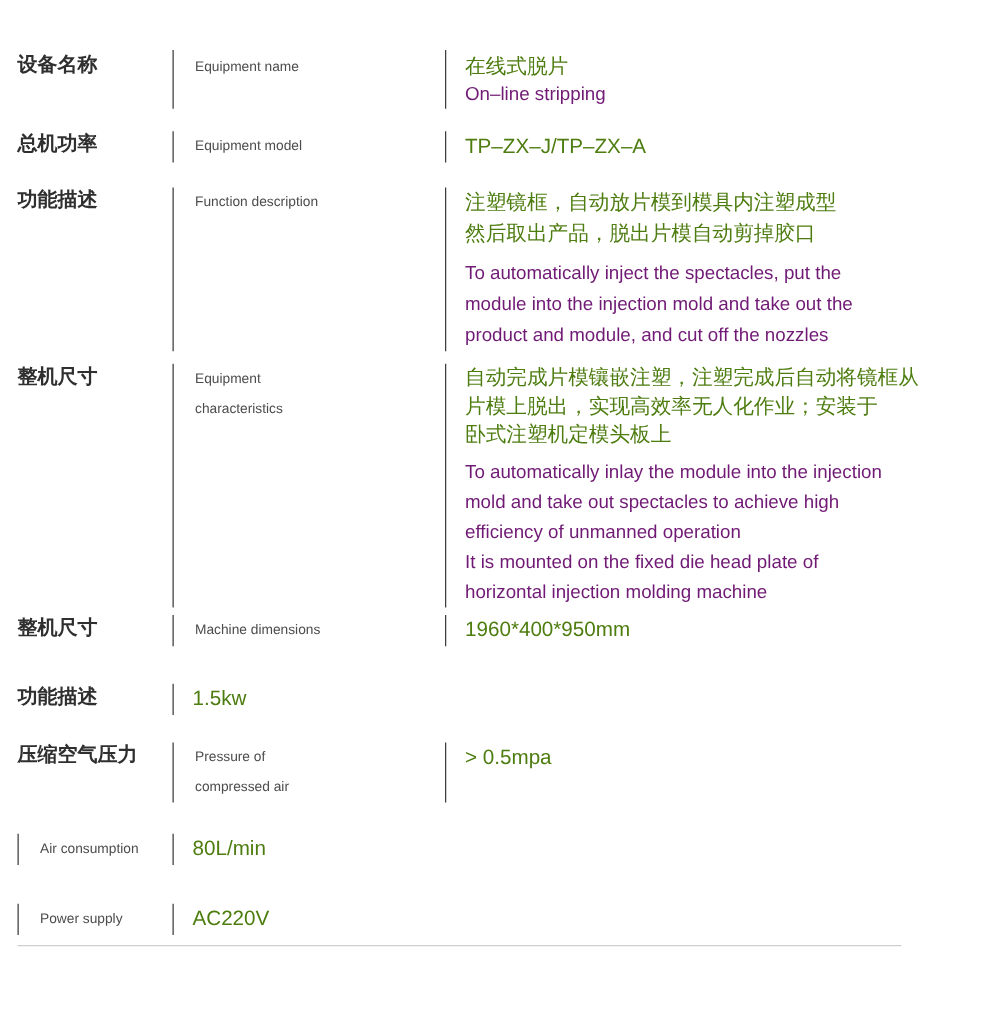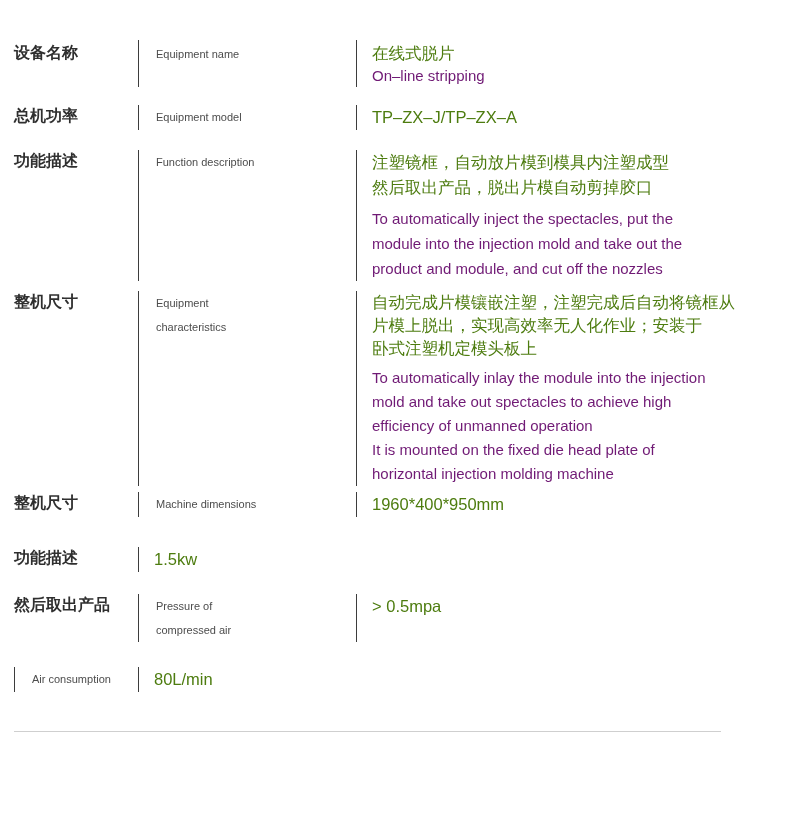--- a/index.html
+++ b/index.html
@@ -161,39 +161,45 @@
       <div class="cell c1">
           <div class="label-cn">功能描述</div>
         </div>
       <div class="cell c3">
         <div class="value-cn">1.5kw</div>
       </div>
     </div>
 
     <div class="row r7">
       <div class="cell c1">
-          <div class="label-cn">然后取出产品</div>
+          <div class="label-cn">压缩空气压力</div>
         </div>
       <div class="cell c2">
           <div class="label-en">Pressure of
 compressed air</div>
         </div>
       <div class="cell c3">
         <div class="value-cn">&gt; 0.5mpa</div>
       </div>
     </div>
 
     <div class="row r8">
       <div class="cell c2">
           <div class="label-en">Air consumption</div>
         </div>
       <div class="cell c3">
         <div class="value-cn">80L/min</div>
       </div>
     </div>
 
     <div class="row r9">
+      <div class="cell c2">
+          <div class="label-en">Power supply</div>
+        </div>
+      <div class="cell c3">
+        <div class="value-cn">AC220V</div>
+      </div>
     </div>
 
     <div class="table-bottom-line"></div>
   </div>
 
 </div>
 
 </body></html>

